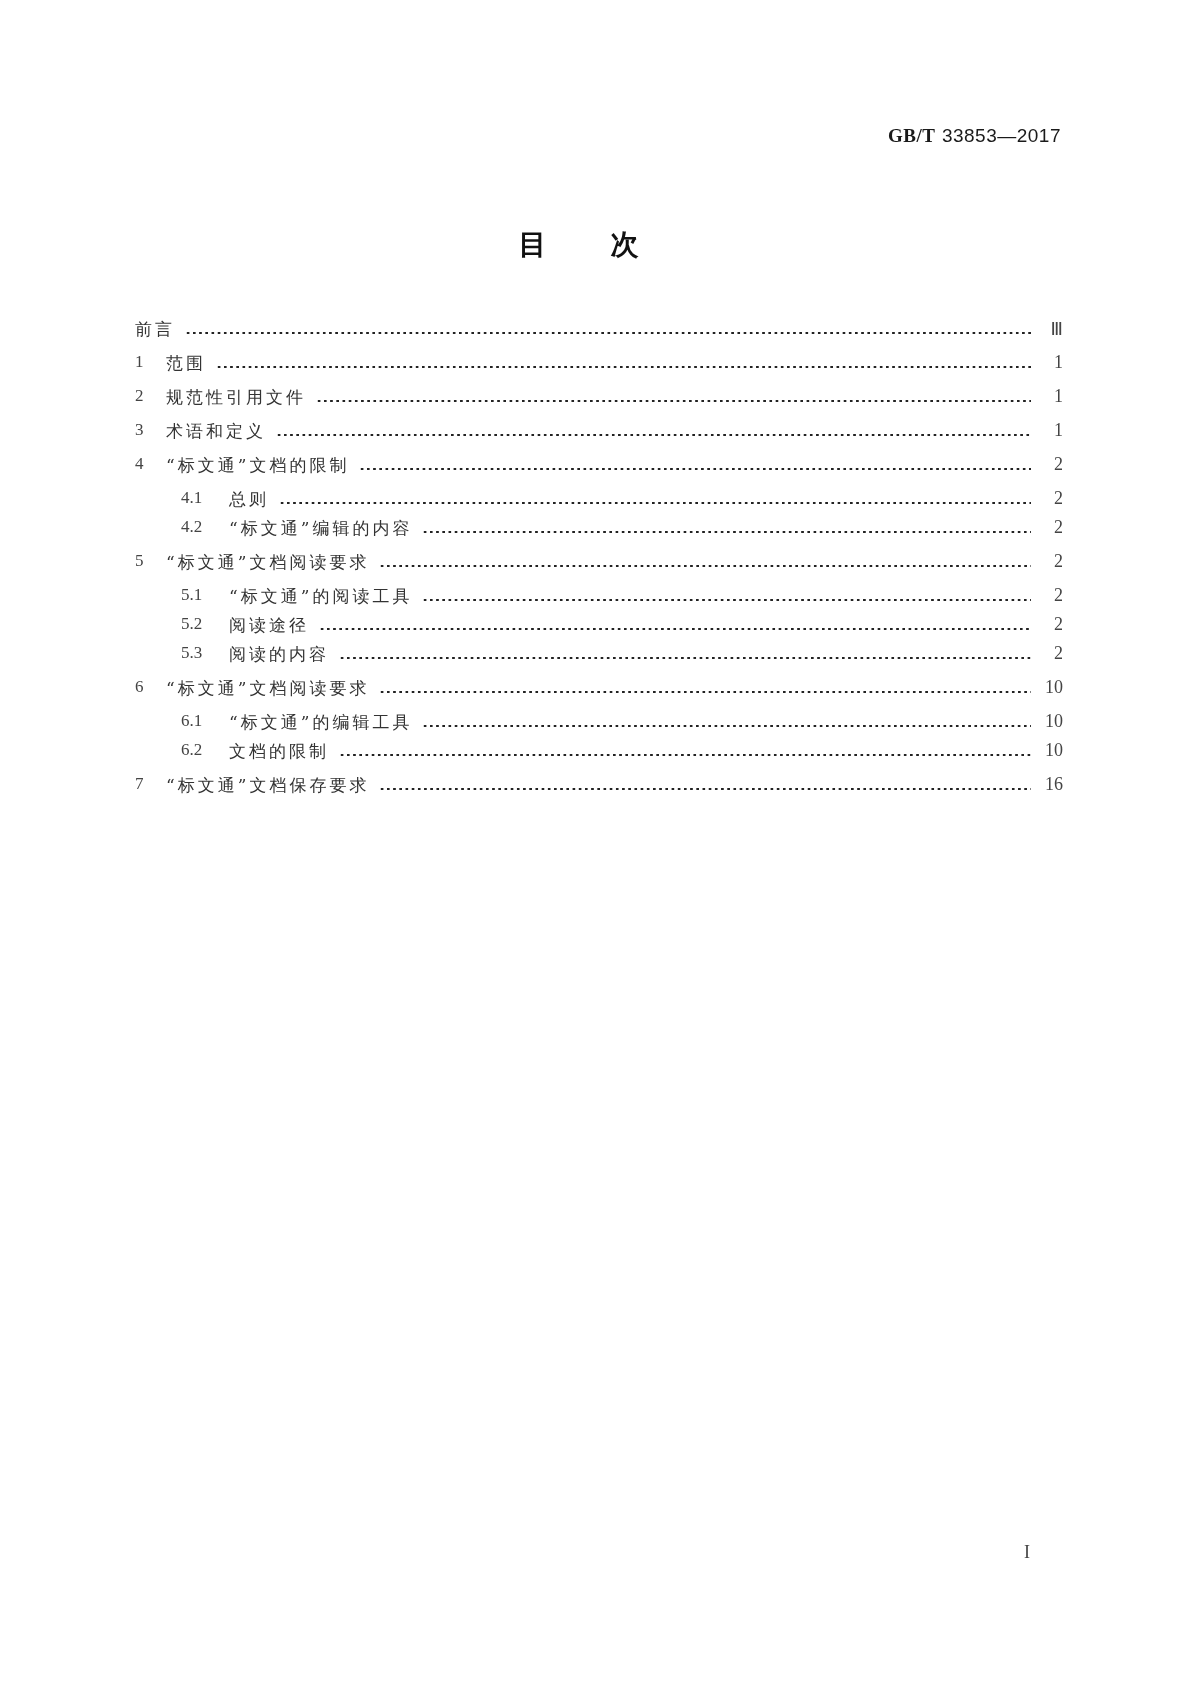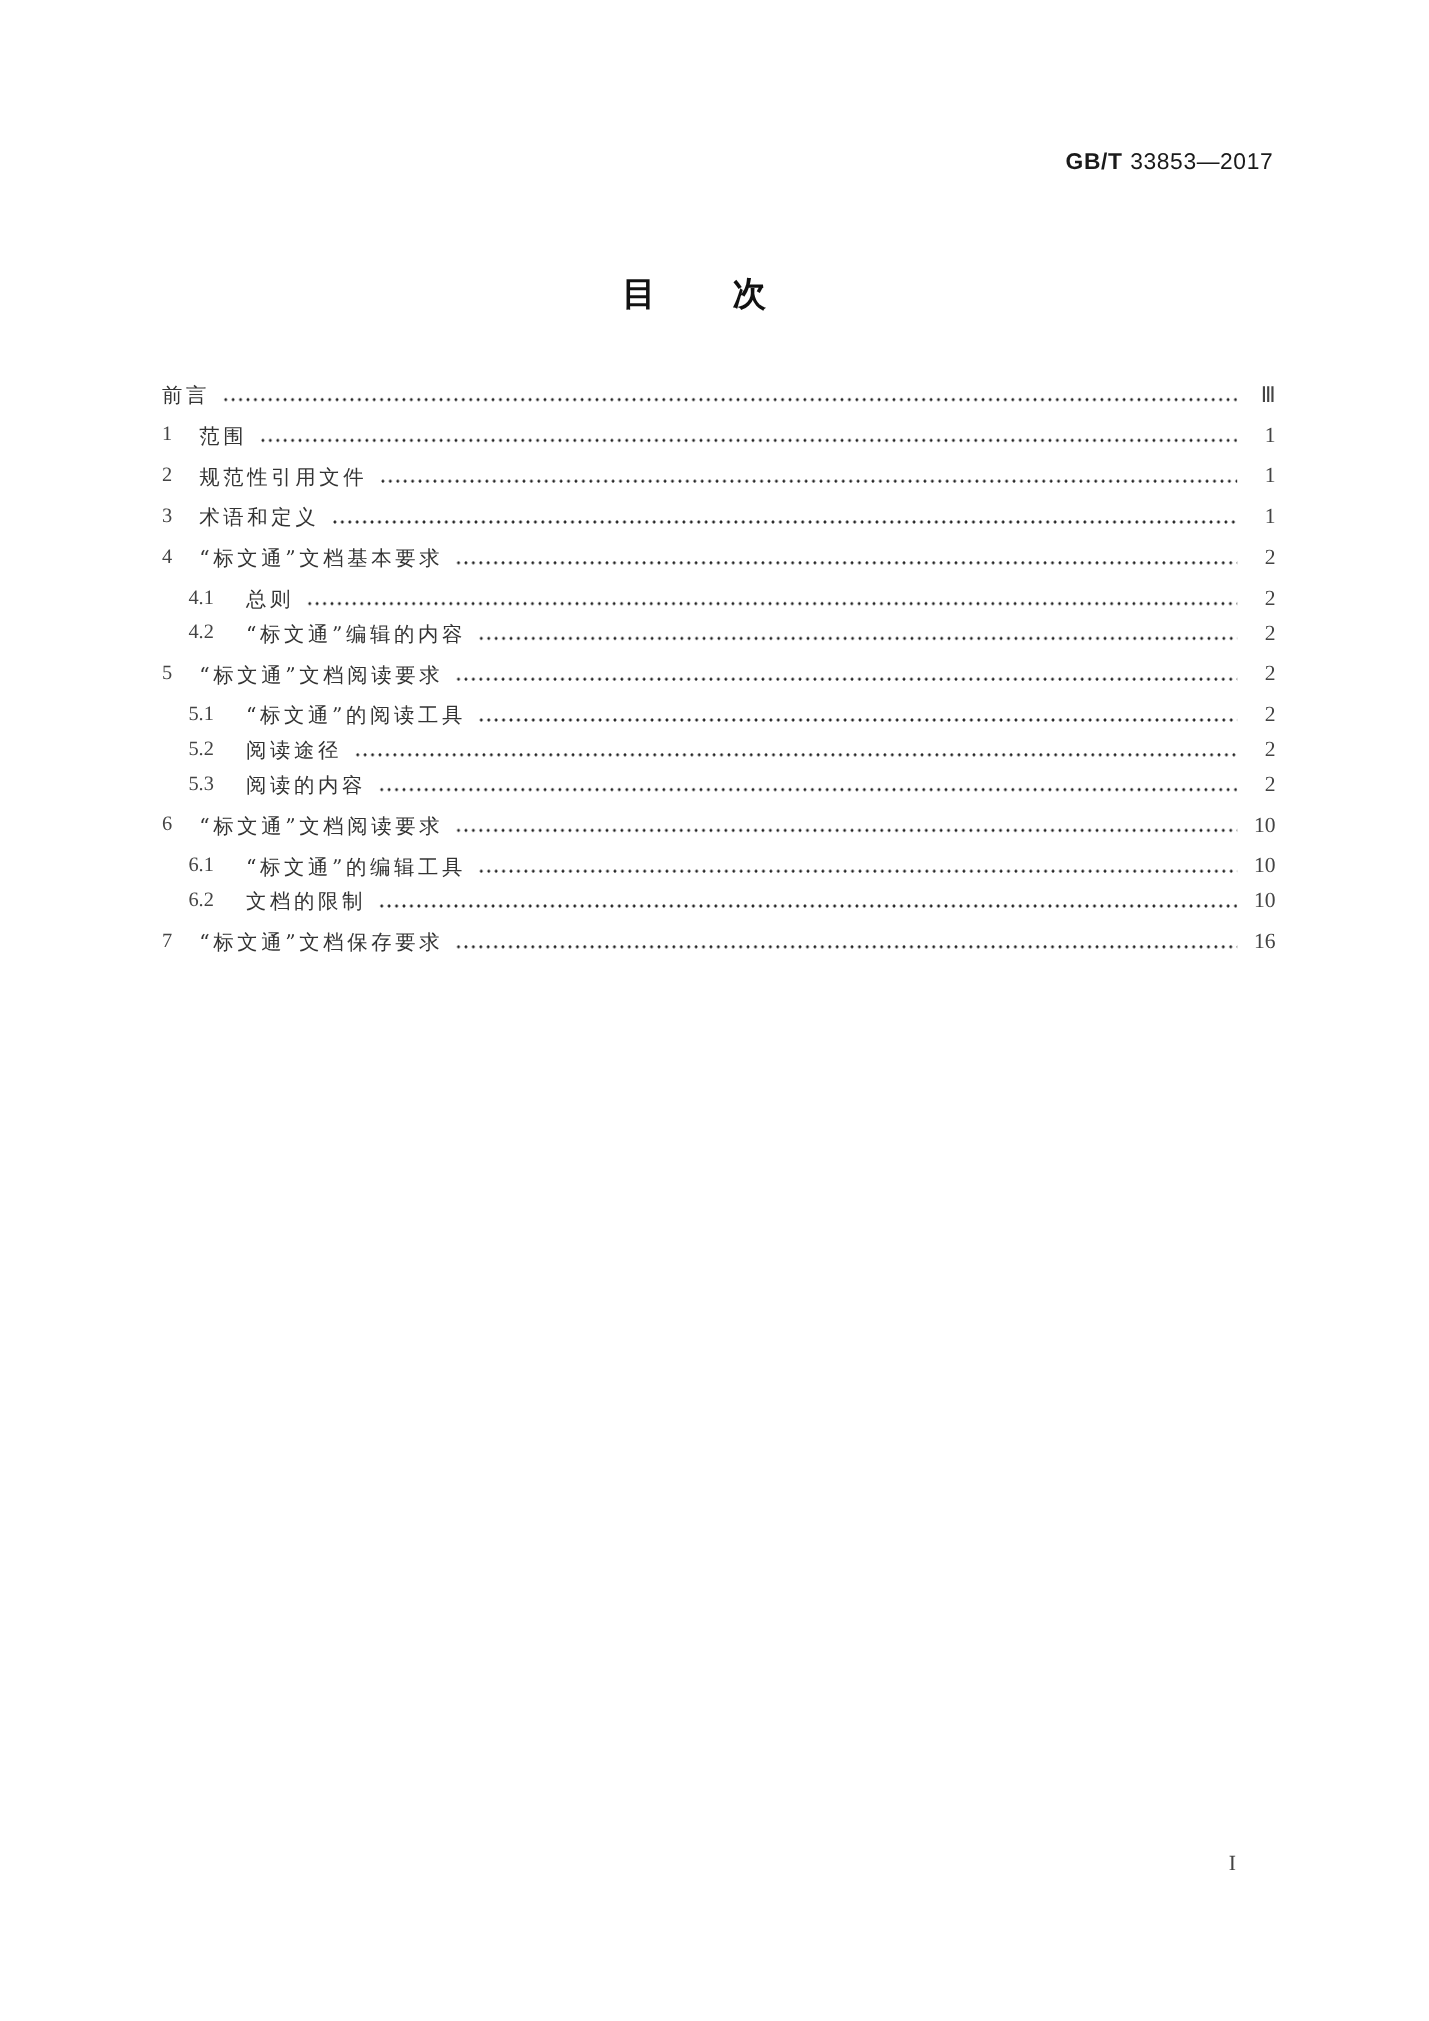--- a/index.html
+++ b/index.html
@@ -1,31 +1,31 @@
 <!DOCTYPE html>
 <html><head>
 <meta charset="utf-8">
 <style>
   html, body { margin: 0; padding: 0; background: #ffffff; }
   body { width: 1191px; height: 1684px; position: relative; overflow: hidden;
          font-family: "DejaVu Serif", "Liberation Serif", serif; color: #1a1a1a; }
   .std-code { position: absolute; top: 124px; right: 130px; font-size: 19px; letter-spacing: 0.5px; }
-  .std-code .prefix { font-family: Liberation Sans, sans-serif; font-weight: bold; }
+  .std-code .prefix { font-family: Liberation Serif, serif; font-weight: bold; }
   .std-code .num { font-family: "Liberation Sans", "DejaVu Sans", sans-serif; margin-top: 40px; }
   .toc-title { position: absolute; top: 226px; left: 0; width: 1157px; text-align: center;
                font-family: "DejaVu Sans", sans-serif; font-weight: bold; font-size: 28px; color:#111; }
   .toc-title span { display: inline-block; }
   .toc-title .gap { width: 64px; }
   .toc { position: absolute; left: 135px; width: 928px; top: 323px; }
   .row { position: absolute; left: 0; right: 0; height: 26px; display: flex; 
          font-size: 17px; color: #333; }
   .row .num { display: inline-block; font-family: "Liberation Serif", serif; color:#444; }
   .row.l1 .num { width: 31px; }
   .row.l2 { left: 22px; }
-  .row.l2 .num { width: 48px; }
+  .row.l2 .num { width: 48px; margin-left: 24px; }
   .row .label { white-space: nowrap; letter-spacing: 3px; padding-right: 4px; }
   .row .leader { flex: 1; height: 26px; margin: 0 6px;
      background-image: radial-gradient(circle, #222 1.1px, transparent 1.3px);
      background-size: 6.2px 6px; background-repeat: repeat-x; background-position: 0 62%; }
   .row .page { min-width: 26px; text-align: right; font-family: "Liberation Serif", serif; font-size: 18px; color:#444; }
   .page-number { position: absolute; top: 1542px; left: 1024px; font-family: "Liberation Serif", serif; font-size: 18px; color:#444; }
 </style>
 </head>
 <body>
 
@@ -57,21 +57,21 @@
     <span class="page">1</span>
   </div>
   <div class="row l1" style="top:97px">
     <span class="num">3</span>
     <span class="label">术语和定义</span>
     <span class="leader"></span>
     <span class="page">1</span>
   </div>
   <div class="row l1" style="top:131px">
     <span class="num">4</span>
-    <span class="label">“标文通”文档基本要求</span>
+    <span class="label">“标文通”文档的限制</span>
     <span class="leader"></span>
     <span class="page">2</span>
   </div>
   <div class="row l2" style="top:165px">
     <span class="num">4.1</span>
     <span class="label">总则</span>
     <span class="leader"></span>
     <span class="page">2</span>
   </div>
   <div class="row l2" style="top:194px">

